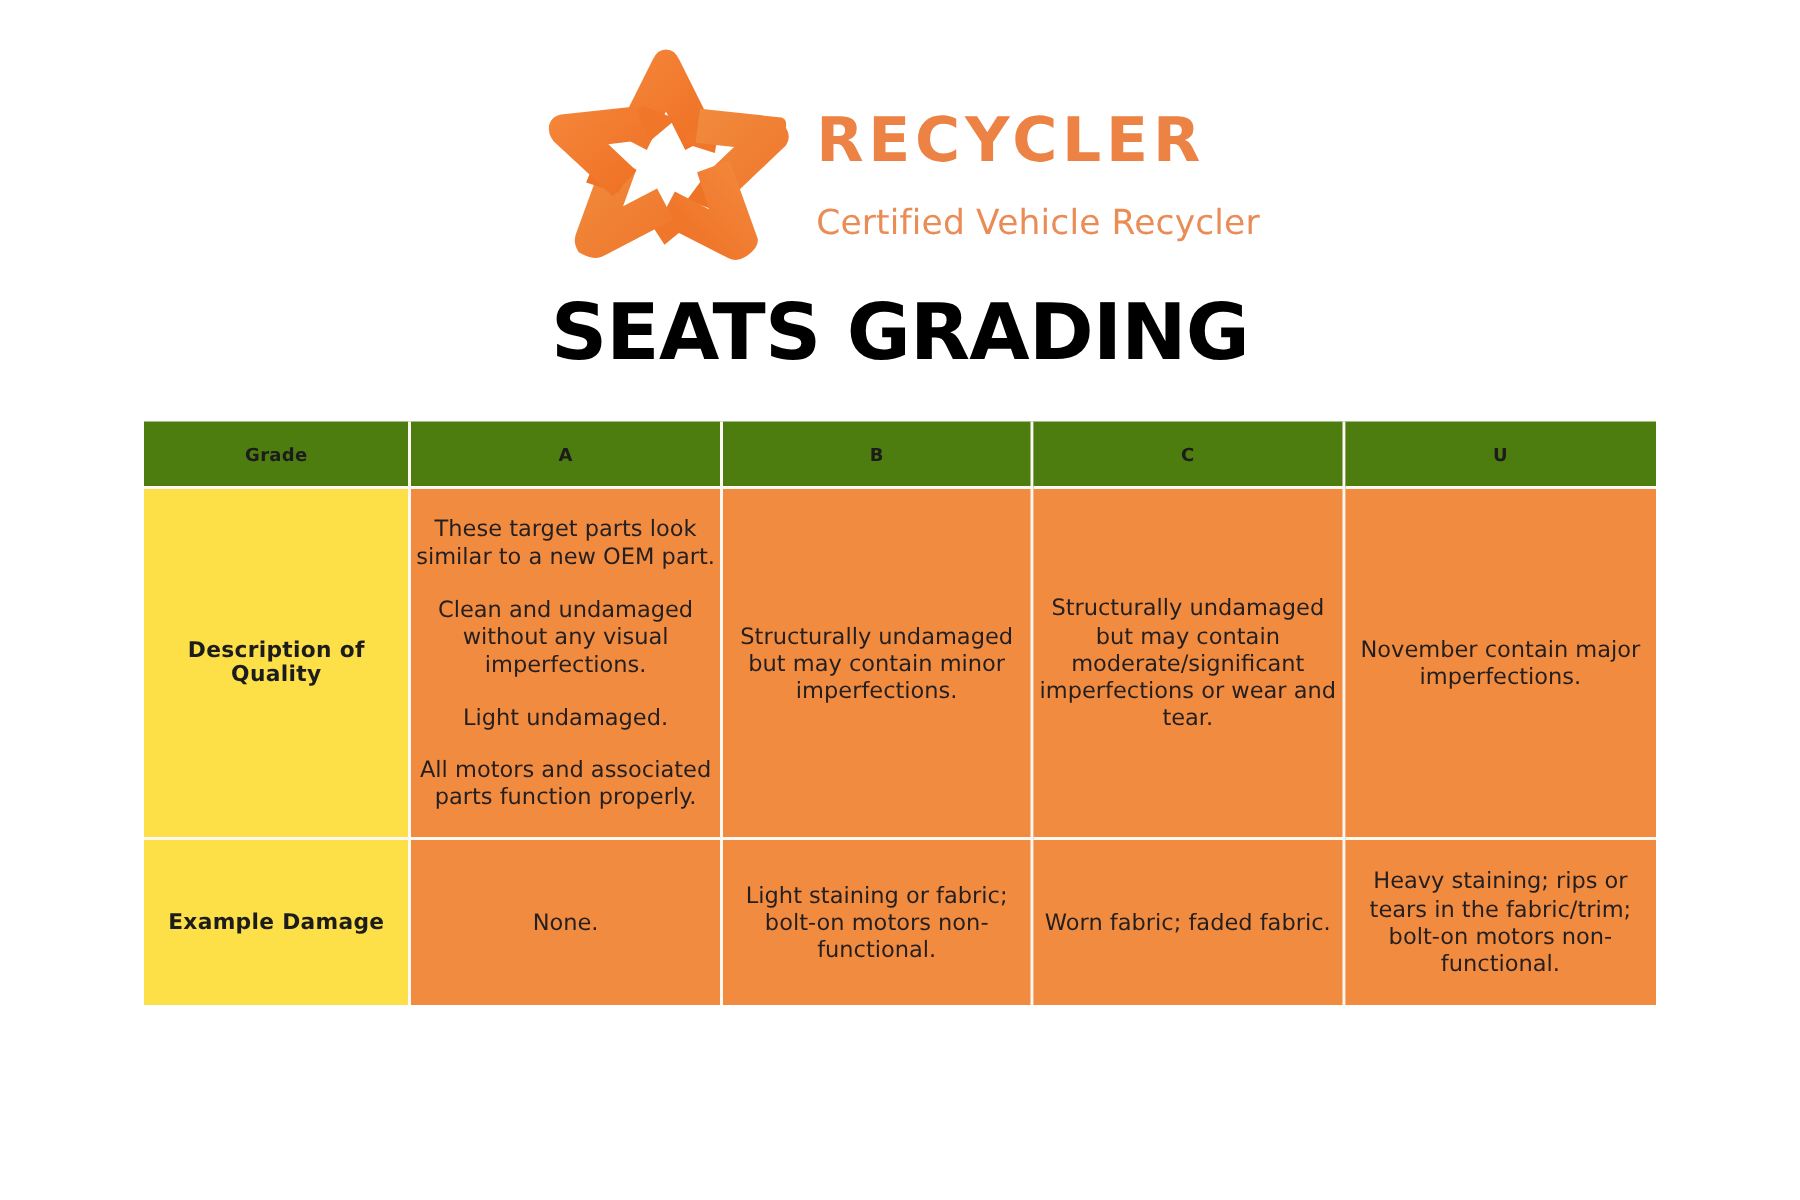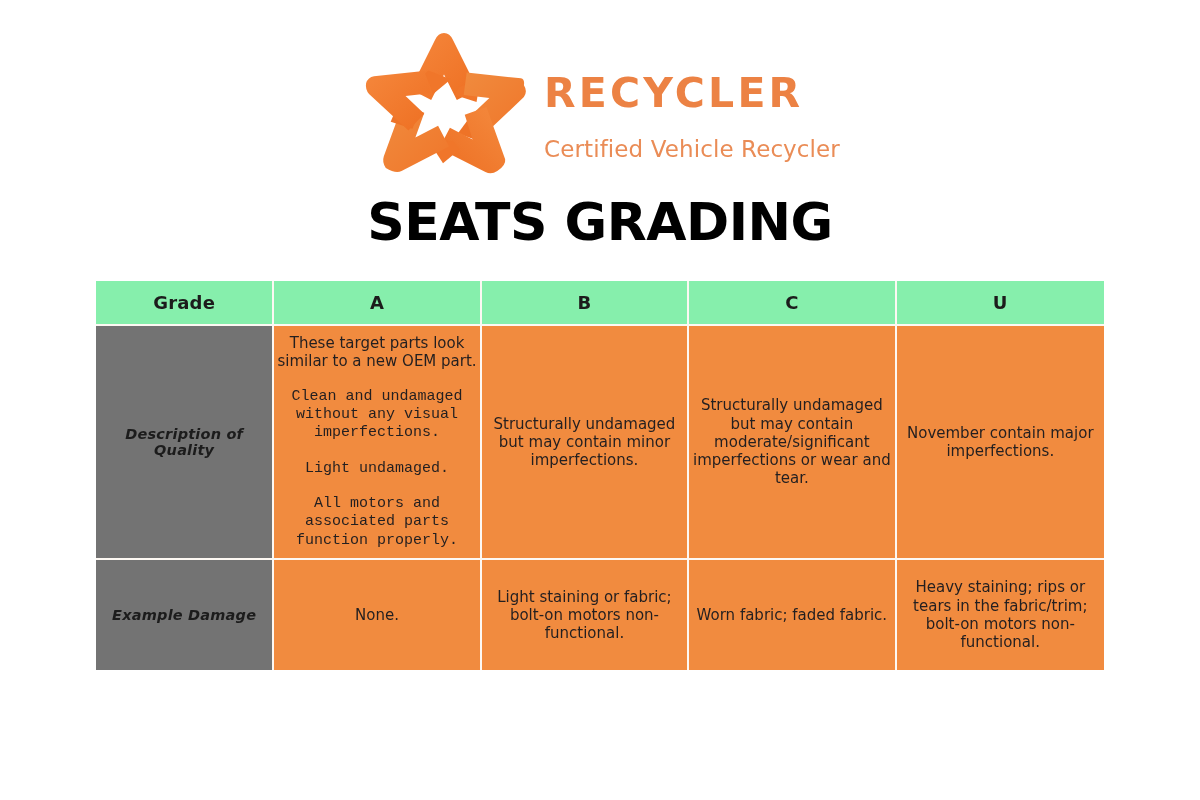--- a/index.html
+++ b/index.html
@@ -97,51 +97,49 @@
     border-right: none;
   }
   .grade-table tr:last-child > td {
     border-bottom: none;
   }
 
   .col-label { width: 178px; }
   .col-grade { width: 207px; }
 
   .hdr {
-    background: #86efac;
+    background: #4d7c0f;
     height: 43px;
-    font-size: 18px;
+    font-size: 12px;
     font-weight: bold;
     color: #1c1c1c;
     letter-spacing: 0.2px;
   }
   .rowlabel {
-    background: #737373;
+    background: #fde047;
     font-size: 14.5px;
     font-weight: bold;
     color: #1c1c1c;
     letter-spacing: 0.2px;
-    font-style: italic;
   }
   .cell {
     background: #F18B3F;
     color: #231f20;
     font-size: 15px;
     line-height: 1.22;
     padding: 10px 14px;
   }
   .row-desc td { height: 232px; }
   .row-ex td   { height: 110px; }
 
   .cell p {
     margin: 0;
   }
   .cell p + p {
     margin-top: 17px;
-    font-family: Liberation Mono, monospace;
   }
 </style>
 </head>
 <body>
 
 <div class="logo-block">
   <div class="logo-inner">
     <span class="star-mark">
       <svg viewBox="0 0 170 148" width="168" height="146" aria-hidden="true">
         <defs>

